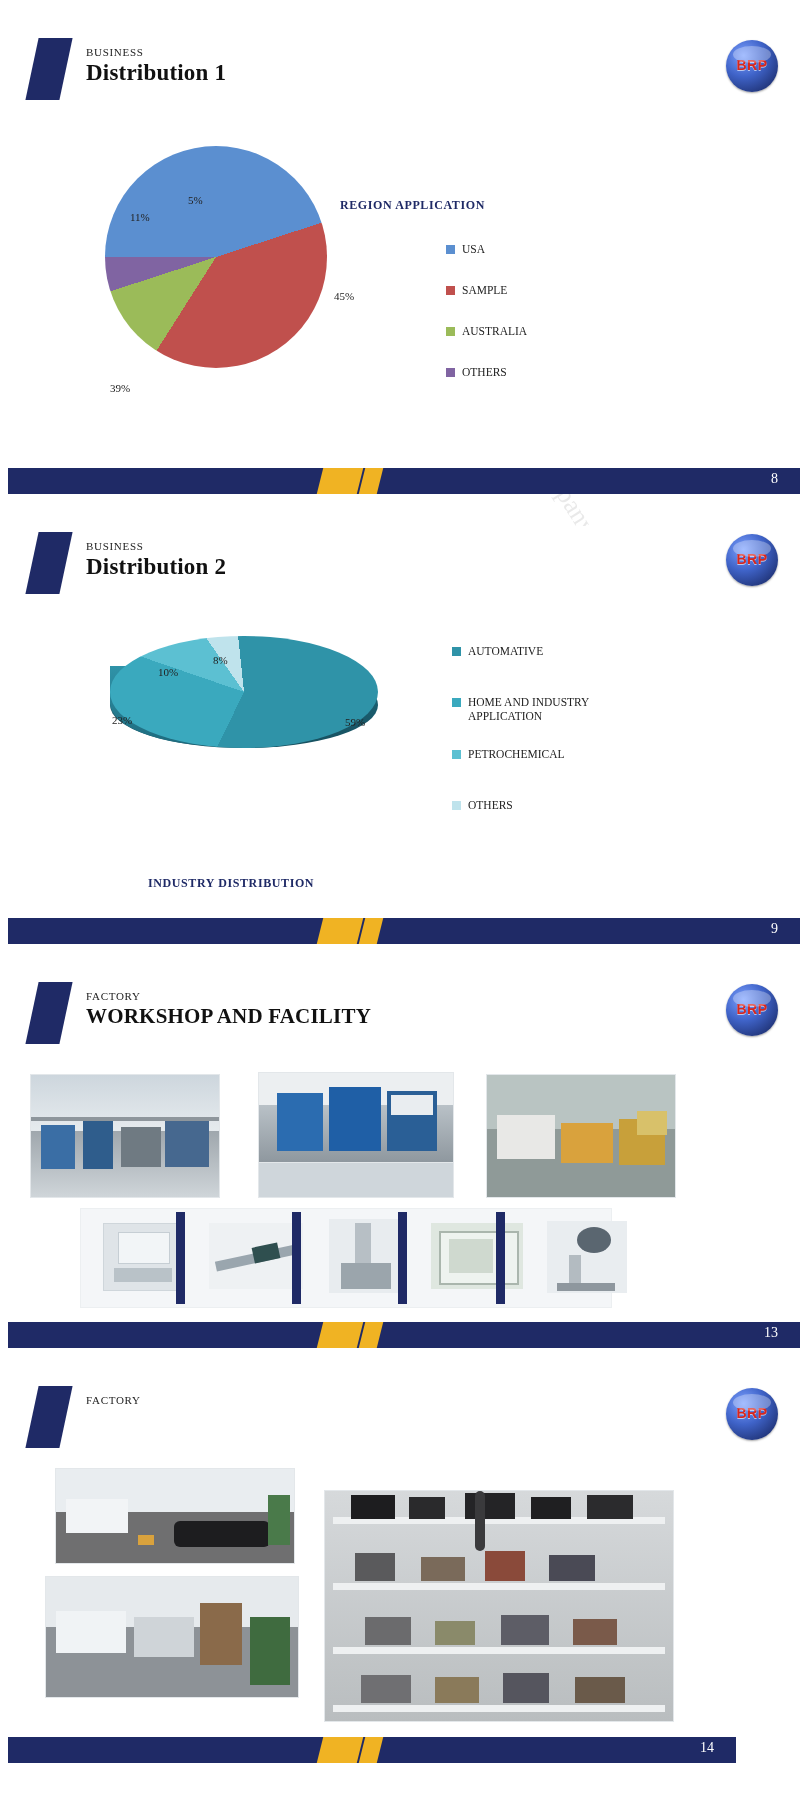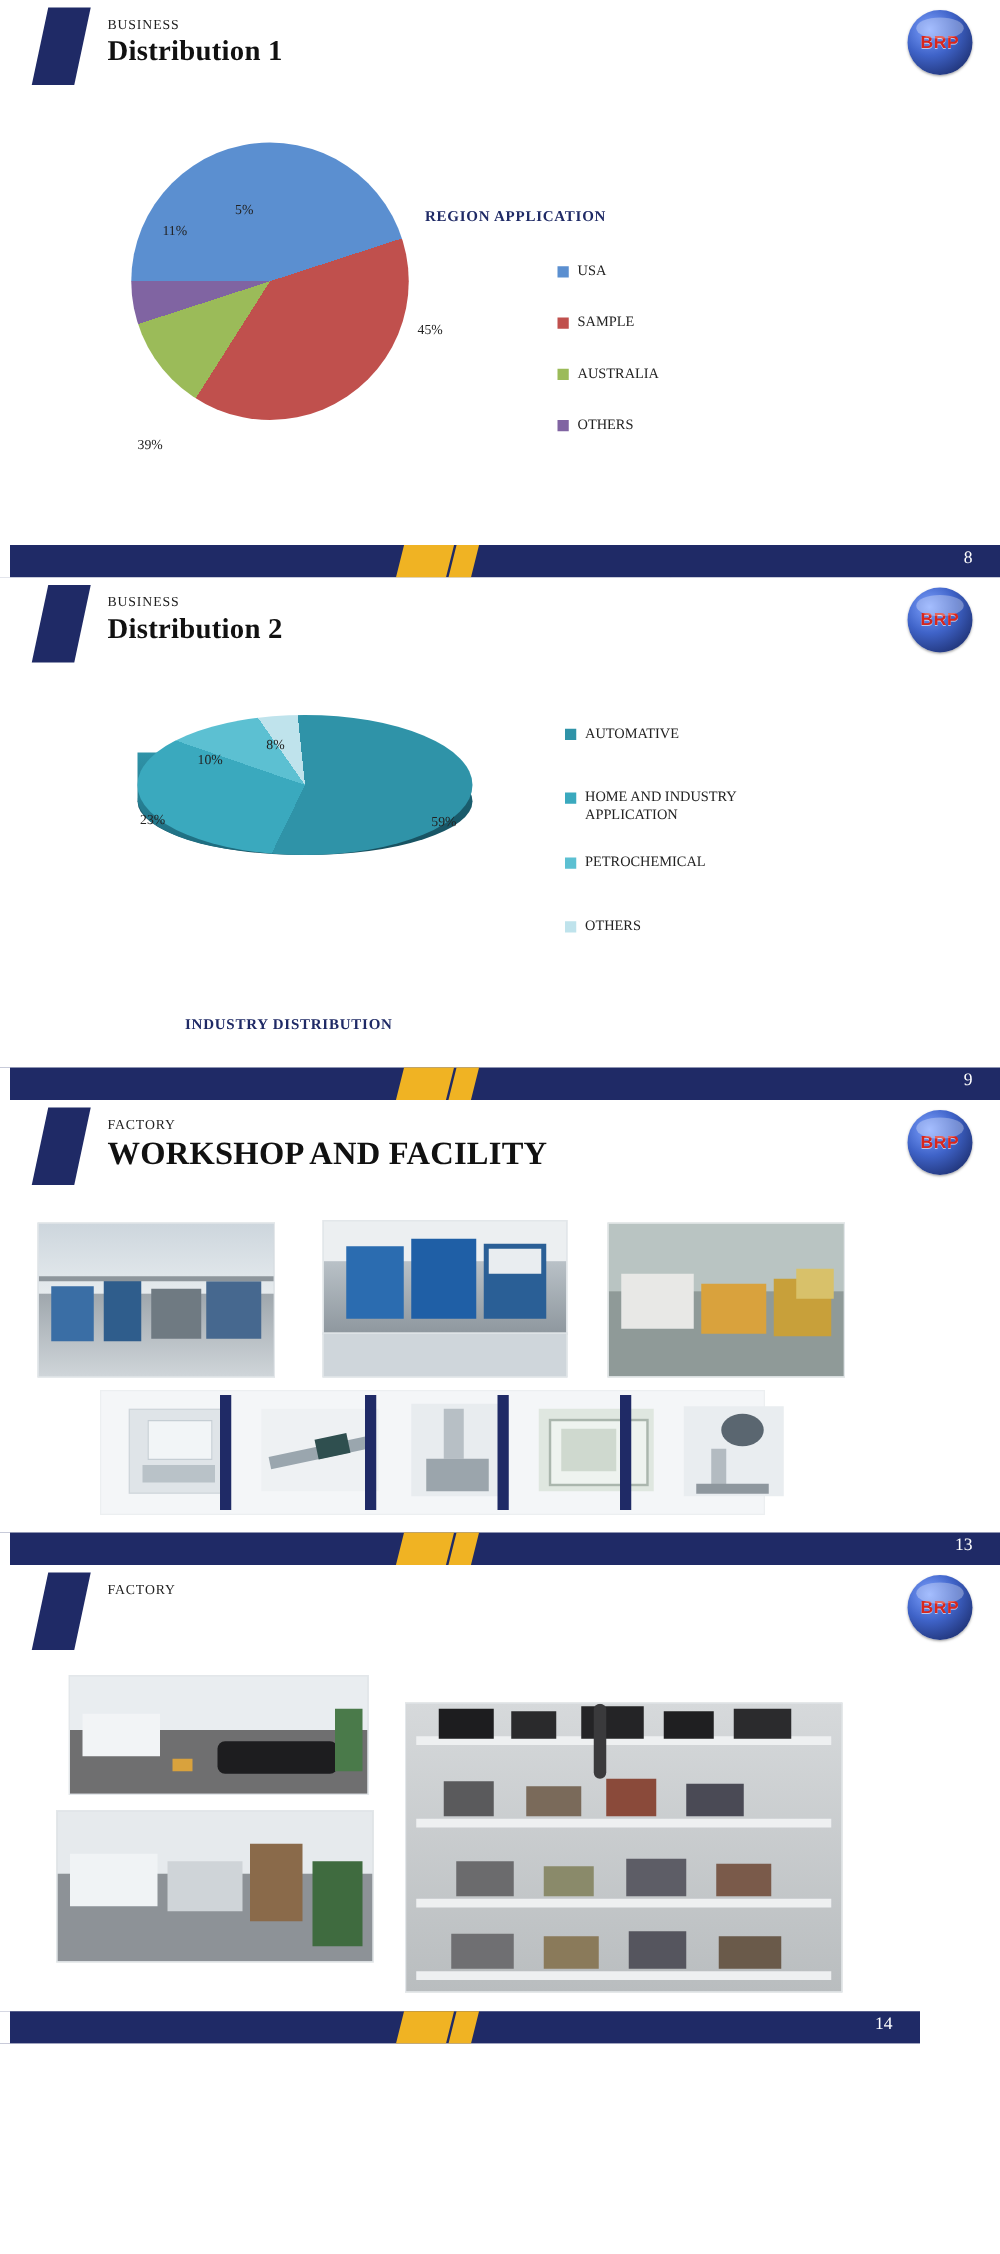--- a/index.html
+++ b/index.html
@@ -1,28 +1,28 @@
 <!DOCTYPE html>
 <html><head>
 <meta charset="utf-8">
 <style>
   html,body{margin:0;padding:0;background:#ffffff;}
   body{width:800px;font-family:"Liberation Serif",serif;color:#1a1a1a;}
   .page{position:relative;width:800px;background:#fff;overflow:hidden;}
 
   
-  .slide{position:relative;width:800px;background:#fff;}
+  .slide{position:relative;width:800px;background:#fff;margin-top:32px;}
   .hdr{position:relative;height:78px;}
   .hdr-bar{position:absolute;left:32px;top:6px;width:34px;height:62px;background:#1f2a66;
            transform:skewX(-12deg);}
   .eyebrow{position:absolute;left:86px;top:14px;font-size:11px;letter-spacing:.7px;
            color:#222;font-family:"Liberation Serif",serif;}
   .title{position:absolute;left:86px;top:28px;font-size:23px;font-weight:bold;color:#111;
          letter-spacing:.2px;}
-  .title.small{font-size:26px;}
+  .title.small{font-size:21px;}
 
   
   .logo{position:absolute;right:22px;top:8px;width:52px;height:52px;border-radius:50%;
         background:radial-gradient(circle at 34% 30%,#7ea2ff 0%,#3f63c8 42%,#23387f 78%,#13204f 100%);
         box-shadow:0 1px 2px rgba(0,0,0,.35);}
   .logo:after{content:"";position:absolute;left:7px;top:6px;width:38px;height:17px;border-radius:50%;
         background:rgba(255,255,255,.30);}
   .logo-txt{position:absolute;left:0;right:0;top:17px;text-align:center;font-size:14px;
         font-weight:bold;color:#d9261c;letter-spacing:.5px;font-family:"Liberation Sans",sans-serif;
         text-shadow:0 1px 0 rgba(255,255,255,.6);}

